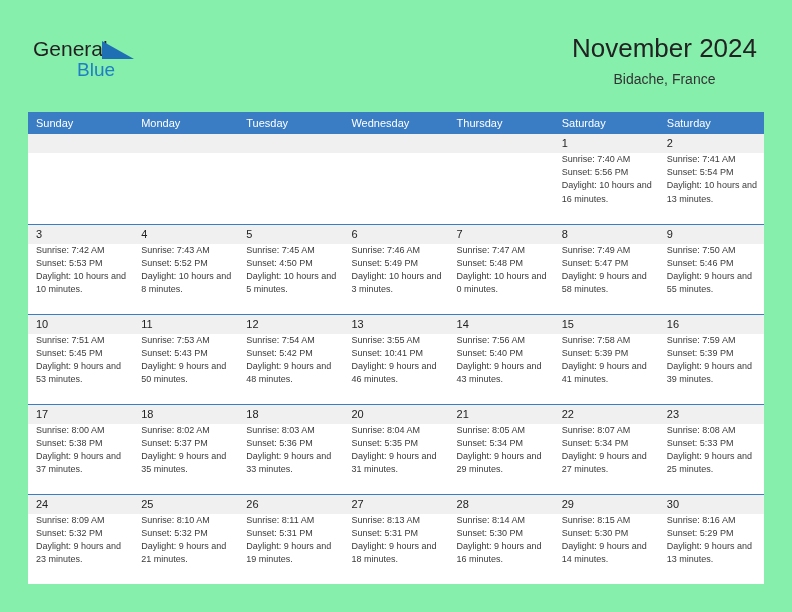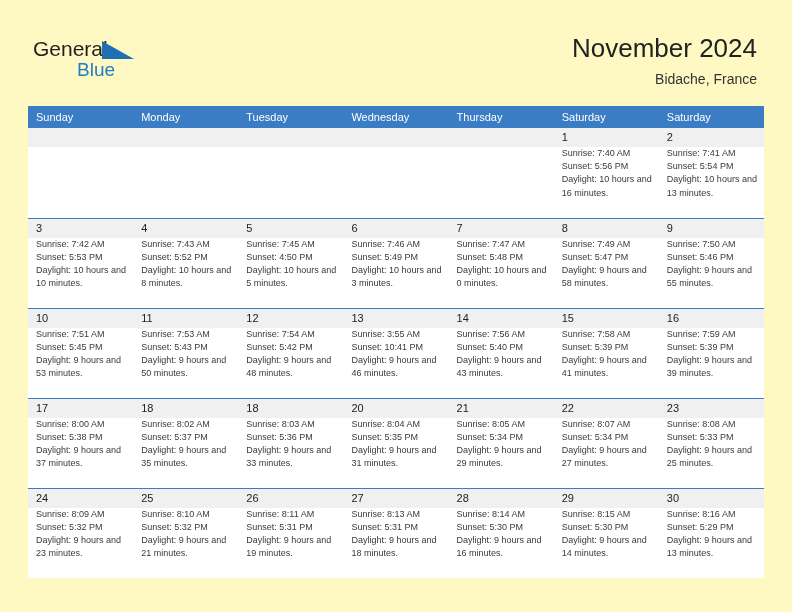--- a/index.html
+++ b/index.html
@@ -10,21 +10,21 @@
     width: 792px;
     height: 612px;
     background: #ffffff;
     font-family: "Liberation Sans", sans-serif;
     -webkit-font-smoothing: antialiased;
   }
   .page {
     position: relative;
     width: 792px;
     height: 612px;
-    background: #fef9c3;
+    background: #86efac;
     overflow: hidden;
   }
 
   
   .top-bar {
     position: absolute;
     left: 0;
     top: 0;
     width: 792px;
     height: 106px;
@@ -75,27 +75,28 @@
     color: #222222;
     line-height: 32px;
     white-space: nowrap;
   }
   .cal-subtitle {
     font-size: 14px;
     color: #333333;
     line-height: 20px;
     margin-top: 5px;
     white-space: nowrap;
+    text-align: center;
   }
 
   
   .calendar {
     position: absolute;
     left: 28px;
-    top: 106px;
+    top: 112px;
     width: 736px;
     border-collapse: collapse;
     table-layout: fixed;
   }
   .calendar th {
     background: #3a7dc4;
     color: #ffffff;
     font-size: 11px;
     font-weight: normal;
     text-align: left;

